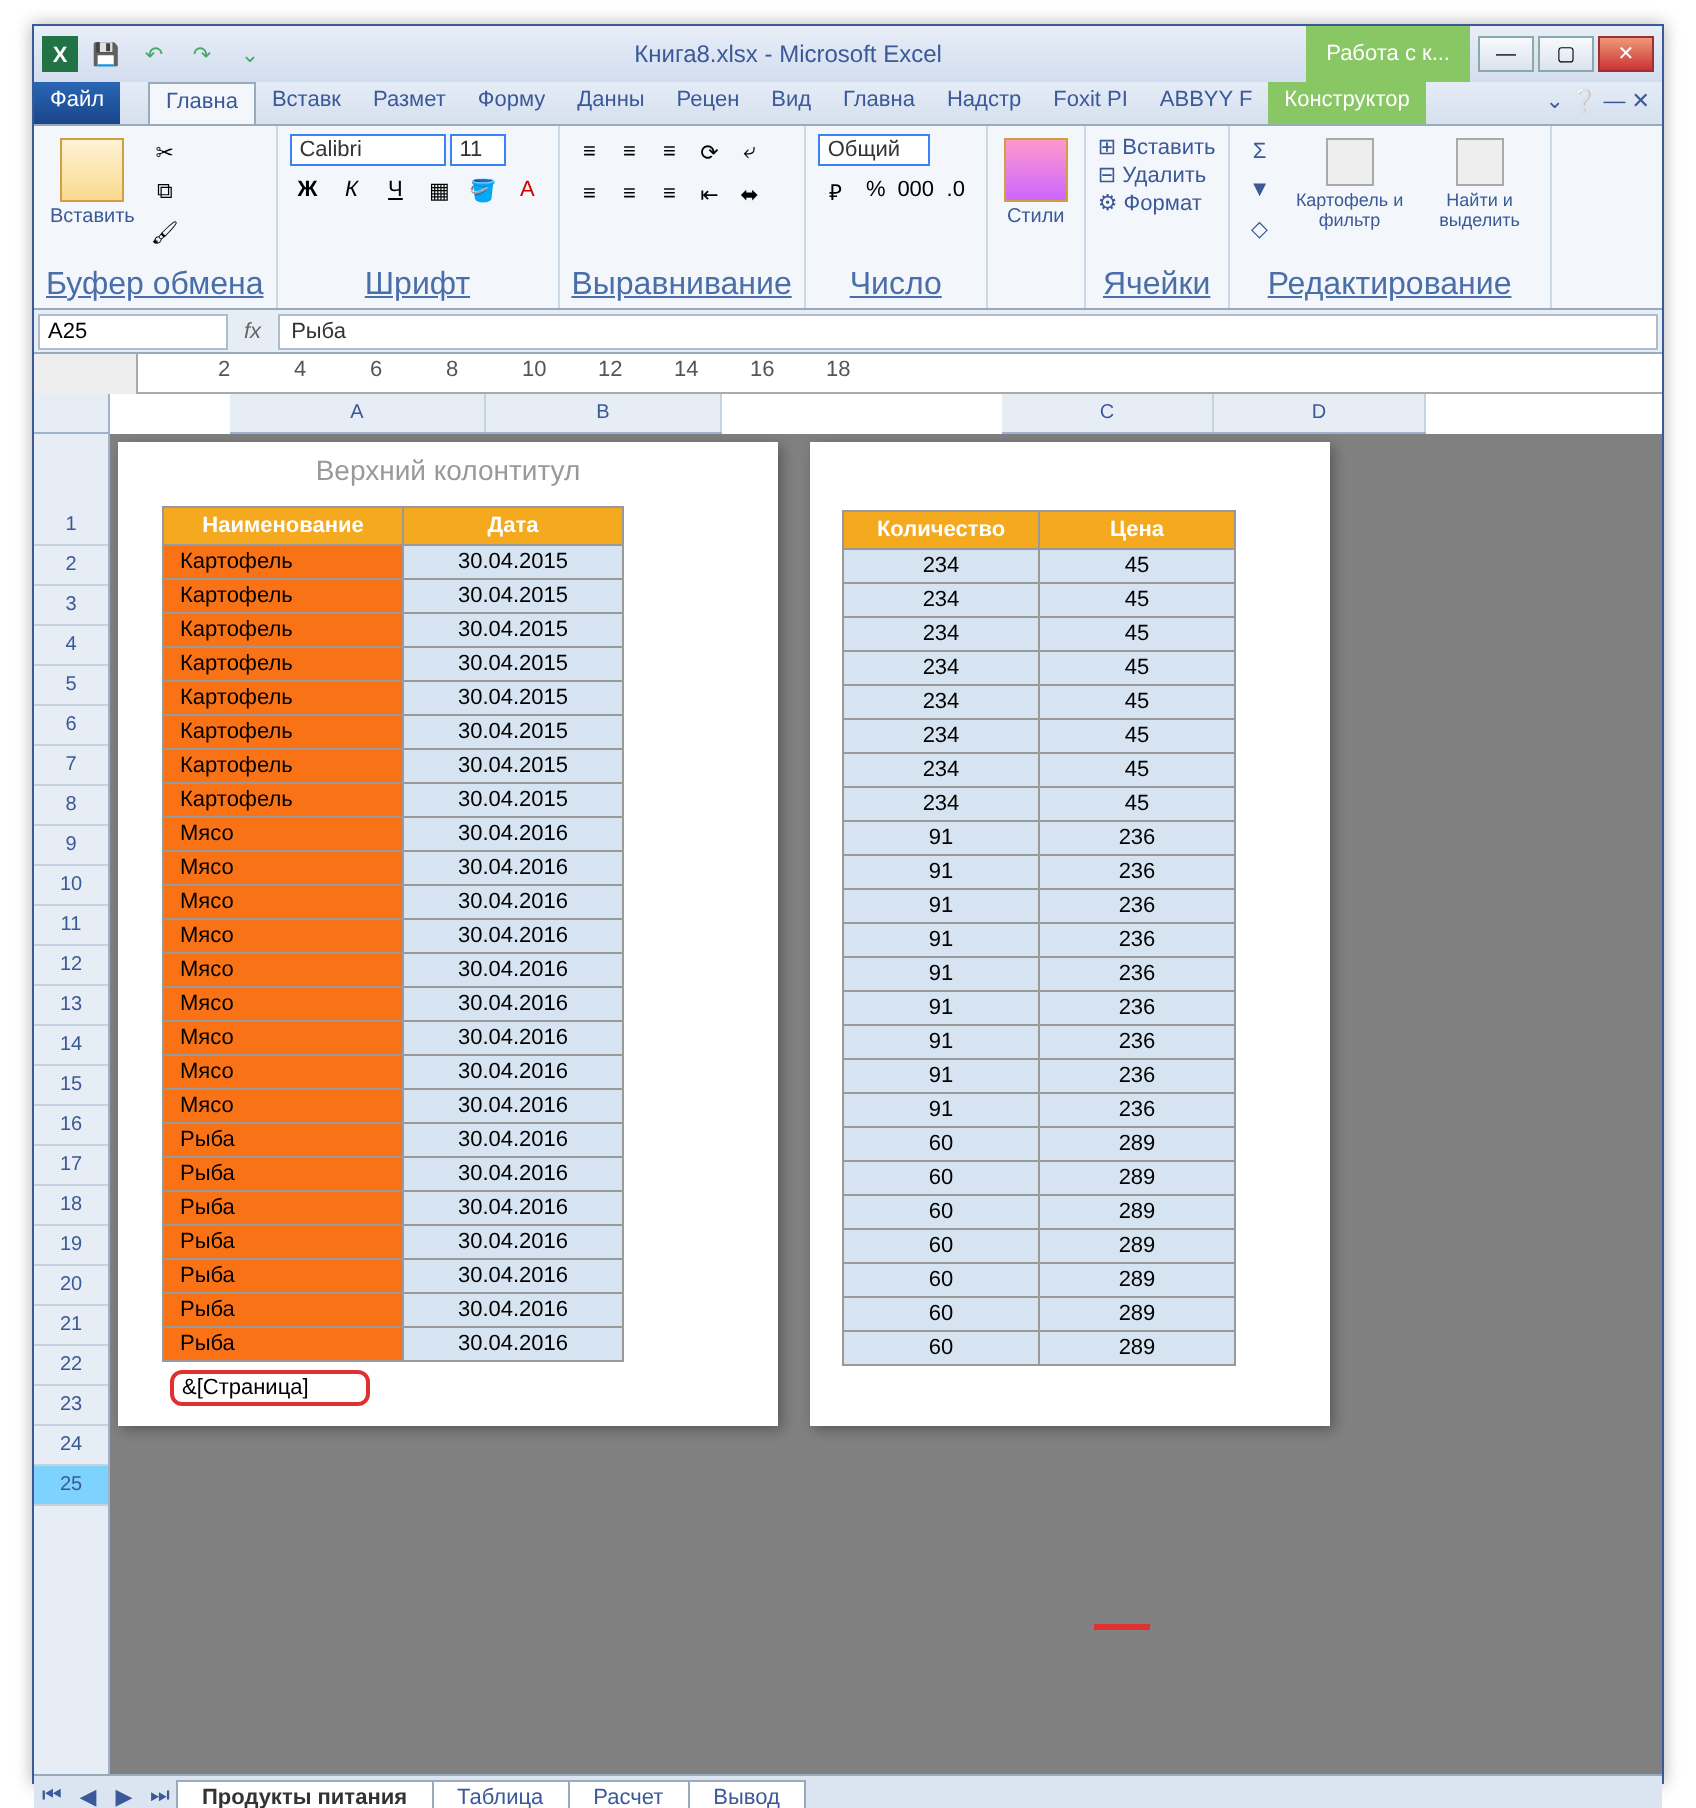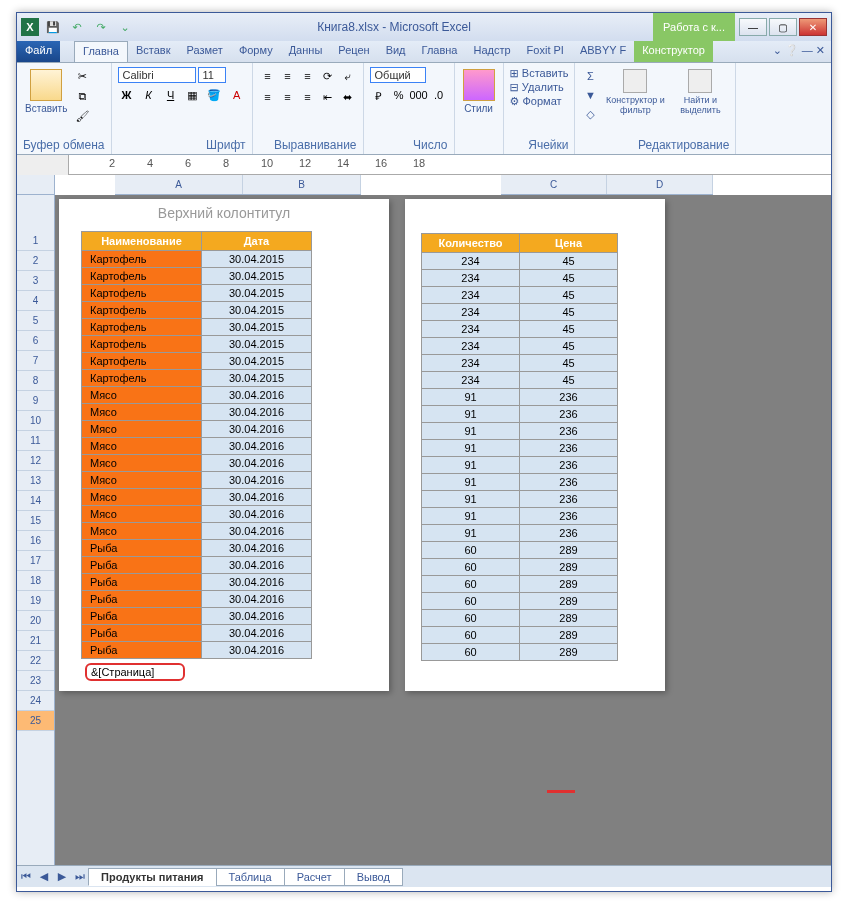--- a/index.html
+++ b/index.html
@@ -20,21 +20,21 @@
 
 .tabs { display:flex; background: linear-gradient(#e4ecf7,#d6e0ee); border-bottom:1px solid #9ab; height: 22px; }
 .tabs .tab { padding: 3px 8px; color:#3b5998; font-size:11px; cursor:default; }
 .tabs .tab.file { background: linear-gradient(#2a66b5,#19468a); color:#fff; margin-right:14px; }
 .tabs .tab.active { background:#f3f7fc; border:1px solid #9ab; border-bottom:none; }
 .tabs .tab.ctx { background:#89c765; color:#fff; }
 .tabs .help { margin-left:auto; padding:3px 6px; color:#3b5998; display:flex; gap:4px; }
 
 .ribbon { background:#f3f7fc; border-bottom:1px solid #9ab; height: 92px; display:flex; }
 .group { border-right:1px solid #cdd8e6; padding: 4px 6px 2px; display:flex; flex-direction:column; justify-content:space-between; }
-.group .lbl { text-align:right; color:#5a7; font-size:12px; color:#4a6ea9; }
+.group .lbl { text-align:center; color:#5a7; font-size:16px; color:#4a6ea9;text-decoration:underline; }
 .group .ctrls { display:flex; gap:4px; align-items:flex-start; }
 .bigbtn { display:flex; flex-direction:column; align-items:center; gap:2px; padding:2px; }
 .bigbtn .ic { width:32px; height:32px; border:1px solid #d0a040; background:linear-gradient(#fff3d6,#f9d98c); }
 .bigbtn span { font-size:10px; color:#3b5998; }
 .minibtn { width:18px; height:18px; display:flex; align-items:center; justify-content:center; }
 .fontcombo { border:1px solid #3b82f6; background:#fff; padding:1px 4px; font-size:11px; color:#333; }
 
 
 .namebox-row { display:flex; align-items:center; border-bottom:1px solid #9ab; background:#e7edf5; height:22px; }
 .namebox { width:95px; border:1px solid #aebccf; background:#fff; margin:0 2px; padding:2px 4px; font-size:11px; }
@@ -44,21 +44,21 @@
 
 .ruler-area { background:#eee; height: 20px; display:flex; }
 .corner { width:52px; border-right:1px solid #aaa; }
 .hruler { flex:1; background:#fff; border-bottom:1px solid #aaa; position:relative; font-size:9px; color:#555; }
 .hruler .tick { position:absolute; top:2px; }
 
 
 .sheet-area { position:relative; height: 670px; display:flex; overflow:hidden; background:#808080; }
 .rowhdrs { width:38px; background:#e7edf5; border-right:1px solid #9db2ce; }
 .rowhdrs .rh { height:20px; border-bottom:1px solid #c5d2e2; text-align:center; font-size:10px; color:#3b5998; line-height:20px; }
-.rowhdrs .rh.sel { background:#fdba74; }
+.rowhdrs .rh.sel { background:#7dd3fc; }
 .colhdrs { display:flex; background:#e7edf5; border-bottom:1px solid #9db2ce; height:20px; }
 .colhdrs .ch { border-right:1px solid #c5d2e2; text-align:center; font-size:10px; color:#3b5998; line-height:20px; }
 .page { background:#fff; margin:4px; box-shadow:2px 2px 6px rgba(0,0,0,.3); }
 .pagewrap { display:flex; gap:8px; }
 
 .grid { border-collapse:collapse; }
 .grid th { background:#f4a91f; color:#fff; font-weight:bold; padding:3px 8px; border:1px solid #999; text-align:center; font-size:11px; }
 .grid td { border:1px solid #999; padding:2px 8px; font-size:11px; }
 .grid .c-name { background:#f97316; width:120px; }
 .grid .c-date { background:#d6e4f2; text-align:center; width:110px; }
@@ -200,31 +200,36 @@
     </div>
     <div class="group">
       <div class="ctrls">
         <div style="display:flex;flex-direction:column;gap:1px;color:#3b5998">
           <div class="minibtn">Σ</div>
           <div class="minibtn">▼</div>
           <div class="minibtn">◇</div>
         </div>
         <div class="bigbtn">
             <div class="ic" style="width:24px;height:24px;background:#eee;border:1px solid #aaa"></div>
-            <span style="font-size:9px;width:60px;text-align:center">Конструктор и фильтр</span>
+            <span style="font-size:9px;width:60px;text-align:center">Картофель и фильтр</span>
           </div>
         <div class="bigbtn">
             <div class="ic" style="width:24px;height:24px;background:#eee;border:1px solid #aaa"></div>
             <span style="font-size:9px;width:54px;text-align:center">Найти и выделить</span>
           </div>
       </div>
       <div class="lbl">Редактирование</div>
     </div>
   </div>
 
+  <div class="namebox-row">
+    <input class="namebox" value="A25" style="">
+    <span class="fxlabel">fx</span>
+    <div class="fxbar">Рыба</div>
+  </div>
 
   <div class="ruler-area">
     <div class="corner"></div>
     <div class="hruler" id="hruler">
         <span class="tick" style="left: 40px;">2</span>
         <span class="tick" style="left: 78px;">4</span>
         <span class="tick" style="left: 116px;">6</span>
         <span class="tick" style="left: 154px;">8</span>
         <span class="tick" style="left: 192px;">10</span>
         <span class="tick" style="left: 230px;">12</span>

